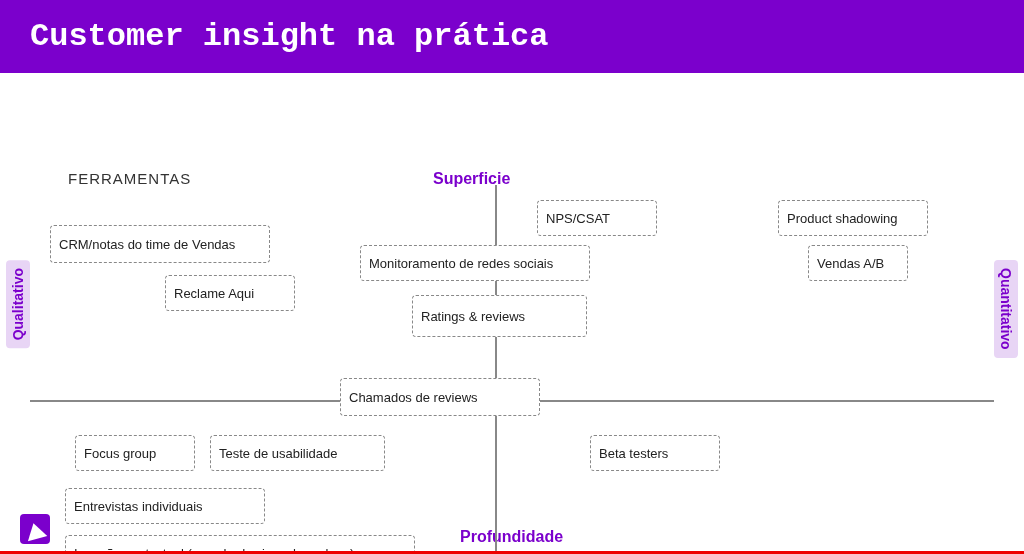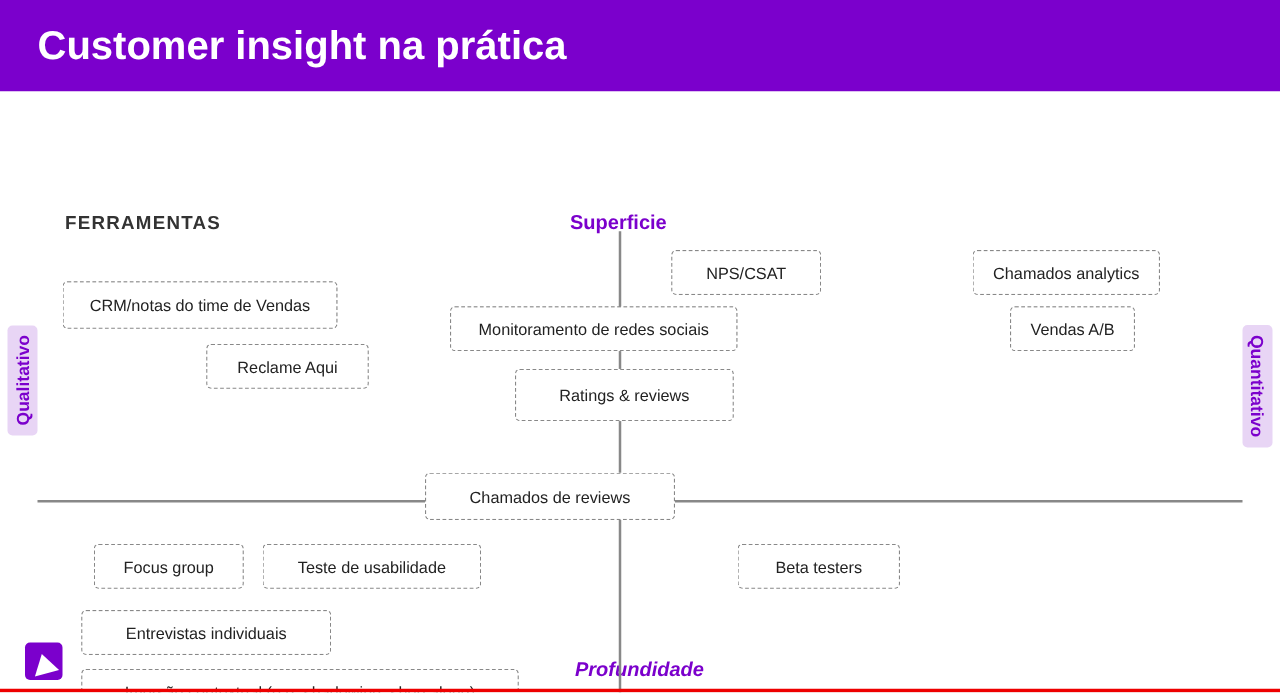--- a/index.html
+++ b/index.html
@@ -23,20 +23,21 @@
     
     .header {
       background: #7B00CC;
       width: 100%;
       padding: 18px 30px;
     }
     .header-title {
       color: #fff;
       font-size: 32px;
       font-weight: bold;
+      font-family: Liberation Mono, monospace;
     }
 
     
     .content {
       position: absolute;
       top: 80px;
       left: 0;
       right: 0;
       bottom: 0;
     }
@@ -66,47 +67,46 @@
       font-weight: bold;
       font-size: 14px;
       background: #e8d5f5;
       padding: 8px 4px;
       border-radius: 4px;
     }
 
     
     .ferramentas-label {
       position: absolute;
-      left: 52px;
+      left: 68px;
       top: 90px;
       font-size: 15px;
-      font-weight: bold;
+      font-weight: normal;
       color: #333;
       letter-spacing: 1px;
     }
 
     
     .superficie-label {
       position: absolute;
-      left: 456px;
+      left: 433px;
       top: 90px;
       color: #7B00CC;
       font-weight: bold;
       font-size: 16px;
     }
 
     
     .profundidade-label {
       position: absolute;
       bottom: 8px;
       left: 460px;
       color: #7B00CC;
       font-weight: bold;
       font-size: 16px;
-      font-style: italic;
     }
 
     
     .h-axis {
       position: absolute;
       top: 320px;
       left: 30px;
       right: 30px;
       height: 1.5px;
       background: #888;
@@ -123,21 +123,20 @@
     }
 
     
     .dashed-box {
       position: absolute;
       border: 1.5px dashed #888;
       border-radius: 4px;
       background: #fff;
       display: flex;
       align-items: center;
-      justify-content: center;
       font-size: 13px;
       color: #222;
       text-align: center;
       padding: 4px 8px;
     }
 
     
     .logo {
       position: absolute;
       bottom: 10px;
@@ -200,21 +199,21 @@
 
     <div class="dashed-box" style="left:50px; top:145px; width:220px; height:38px;">
       <span>CRM/notas do time de Vendas</span>
     </div>
 
     <div class="dashed-box" style="left:537px; top:120px; width:120px; height:36px;">
       <span>NPS/CSAT</span>
     </div>
 
     <div class="dashed-box" style="left:778px; top:120px; width:150px; height:36px;">
-      <span>Chamados analytics</span>
+      <span>Product shadowing</span>
     </div>
 
     <div class="dashed-box" style="left:360px; top:165px; width:230px; height:36px;">
       <span>Monitoramento de redes sociais</span>
     </div>
 
     <div class="dashed-box" style="left:808px; top:165px; width:100px; height:36px;">
       <span>Vendas A/B</span>
     </div>
 

